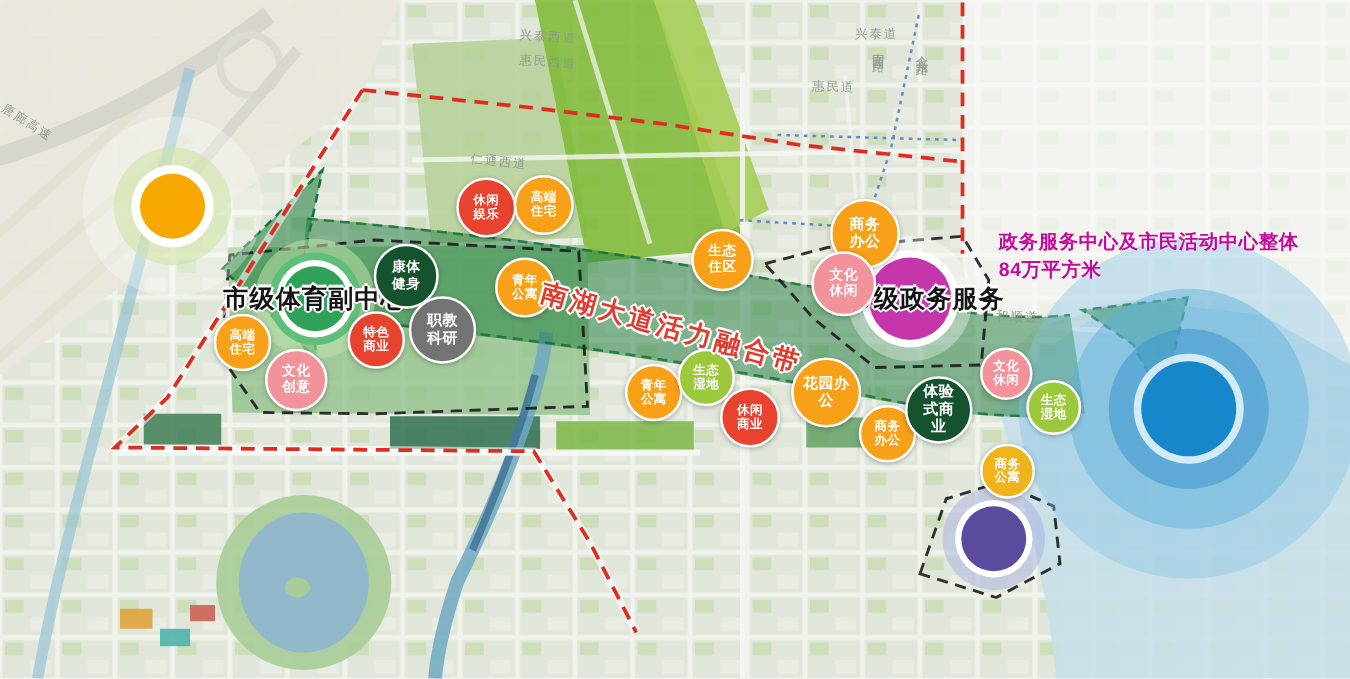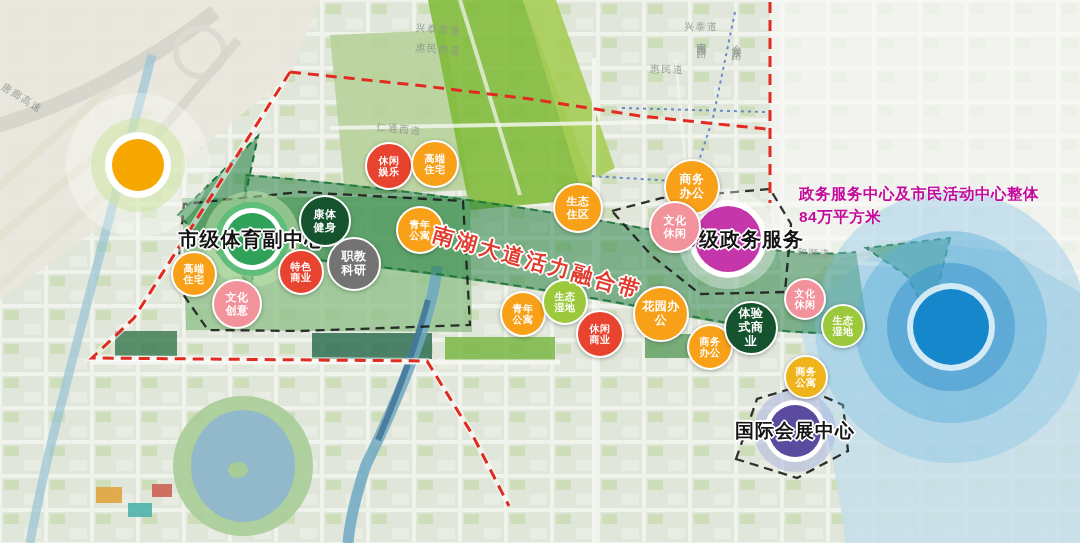--- a/index.html
+++ b/index.html
@@ -153,21 +153,20 @@
       <div class="node-ring" style="left: 252px; top: 239px; width: 62px; height: 62px; background: rgb(255, 255, 255);"></div>
       <div class="node-ring" style="left: 252px; top: 239px; width: 52px; height: 52px; background: rgb(47, 161, 88);"></div>
       <div class="node-label" style="left: 252px; top: 239px; font-size: 20px;">市级体育副中心</div>
       <div class="node-ring" style="left: 728px; top: 239px; width: 100px; height: 100px; background: rgba(255, 255, 255, 0.35);"></div>
       <div class="node-ring" style="left: 728px; top: 239px; width: 78px; height: 78px; background: rgb(255, 255, 255);"></div>
       <div class="node-ring" style="left: 728px; top: 239px; width: 66px; height: 66px; background: rgb(198, 54, 171);"></div>
       <div class="node-label" style="left: 741px; top: 239px; font-size: 20px;">市级政务服务</div>
       <div class="node-ring" style="left: 795px; top: 431px; width: 82px; height: 82px; background: rgba(160, 170, 225, 0.45);"></div>
       <div class="node-ring" style="left: 795px; top: 431px; width: 62px; height: 62px; background: rgb(255, 255, 255);"></div>
       <div class="node-ring" style="left: 795px; top: 431px; width: 52px; height: 52px; background: rgb(90, 75, 158);"></div>
-      <div class="node-label" style="left: 795px; top: 431px; font-size: 19px;">国际会展中心</div>
       <div class="node-ring" style="left: 951px; top: 327px; width: 272px; height: 272px; background: rgba(130, 195, 230, 0.38);"></div>
       <div class="node-ring" style="left: 951px; top: 327px; width: 192px; height: 192px; background: rgba(90, 175, 218, 0.45);"></div>
       <div class="node-ring" style="left: 951px; top: 327px; width: 128px; height: 128px; background: rgba(60, 150, 205, 0.55);"></div>
       <div class="node-ring" style="left: 951px; top: 327px; width: 88px; height: 88px; background: rgba(240, 250, 255, 0.8);"></div>
       <div class="node-ring" style="left: 951px; top: 327px; width: 76px; height: 76px; background: rgb(23, 135, 204);"></div>
     </div>
   <div id="bubbles-layer" class="layer">
       <div class="bubble" style="left: 389px; top: 166px; width: 44px; height: 44px; background: rgb(232, 67, 46); font-size: 10px;">
         <div>
           <span class="ln">休闲</span>

